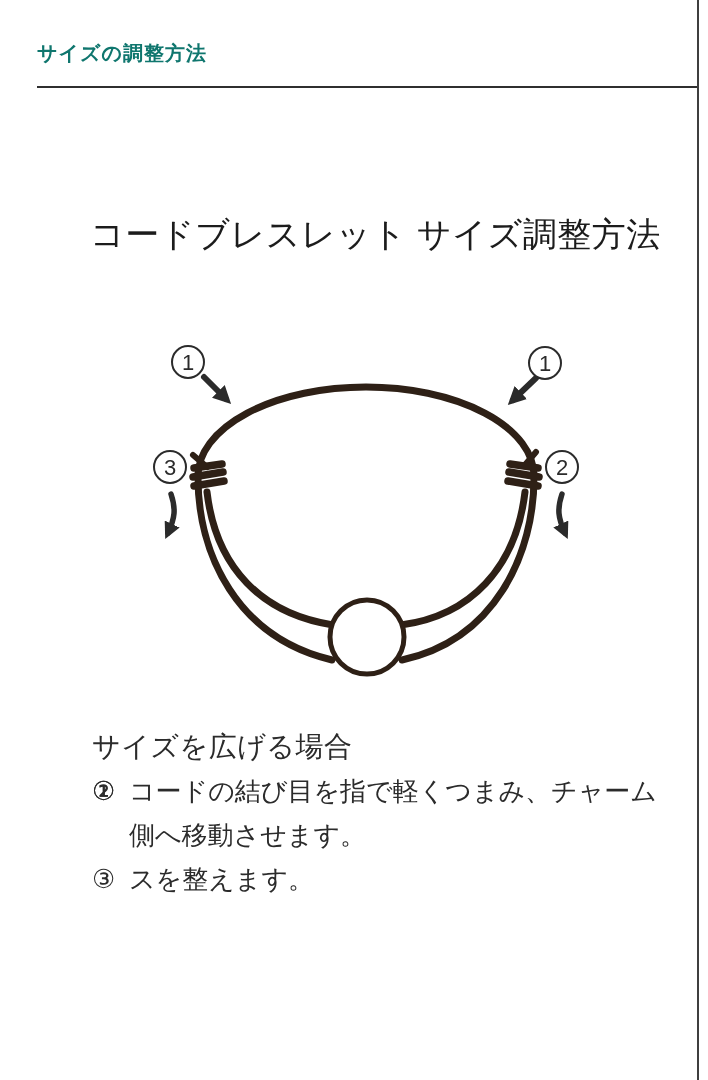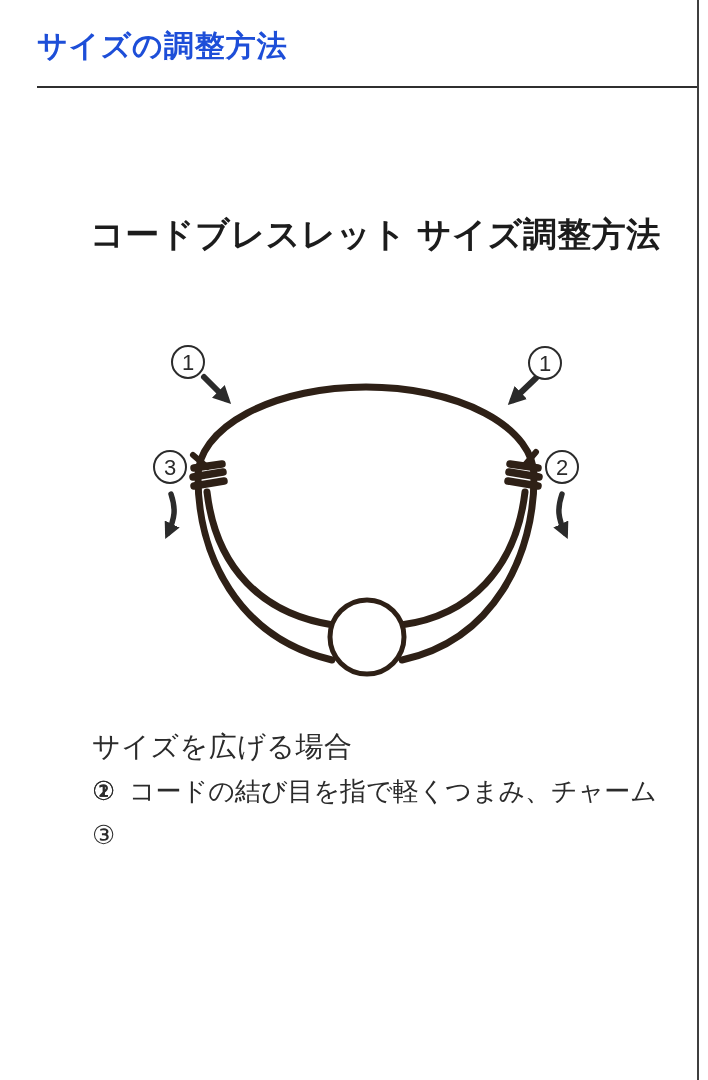--- a/index.html
+++ b/index.html
@@ -10,31 +10,31 @@
     overflow: hidden;
     font-family: "Liberation Sans", "DejaVu Sans", sans-serif;
     color: #2b2b2b;
     -webkit-font-smoothing: antialiased;
   }
   .right-edge {
     position: absolute; left: 697px; top: 0; width: 2px; height: 1080px;
     background: #3f3f3f;
   }
   .page-header {
-    position: absolute; left: 37px; top: 26px;
-    font-size: 30px; font-weight: bold; color: #1d4ed8;
+    position: absolute; left: 37px; top: 40px;
+    font-size: 20px; font-weight: bold; color: #0f766e;
     letter-spacing: 1px;
   }
   .header-rule {
     position: absolute; left: 37px; top: 86px; width: 660px; height: 2px;
     background: #2f2f2f;
   }
   .main-title {
     position: absolute; left: 90px; top: 212px;
-    font-size: 34px; font-weight: bold; color: #1c1c1c;
+    font-size: 34px; font-weight: normal; color: #1c1c1c;
     letter-spacing: 0.5px;
   }
   .diagram-wrap {
     position: absolute; left: 140px; top: 330px; width: 460px; height: 365px;
   }
   .section-heading {
     position: absolute; left: 92px; top: 728px;
     font-size: 28px; font-weight: normal; color: #2b2b2b;
     letter-spacing: 0.5px;
     text-align: center;
@@ -124,17 +124,19 @@
 
 <div class="section-heading">サイズを広げる場合</div>
 
 <div class="instruction-list">
   <div class="instruction-item">
     <span class="num">①</span>
   </div>
   <div class="instruction-item">
     <span class="num">②</span>
     <div>コードの結び目を指で軽くつまみ、チャーム</div>
+    <div>側へ移動させます。</div>
   </div>
   <div class="instruction-item">
     <span class="num">③</span>
+    <div>スを整えます。</div>
   </div>
 </div>
 
 </body></html>

